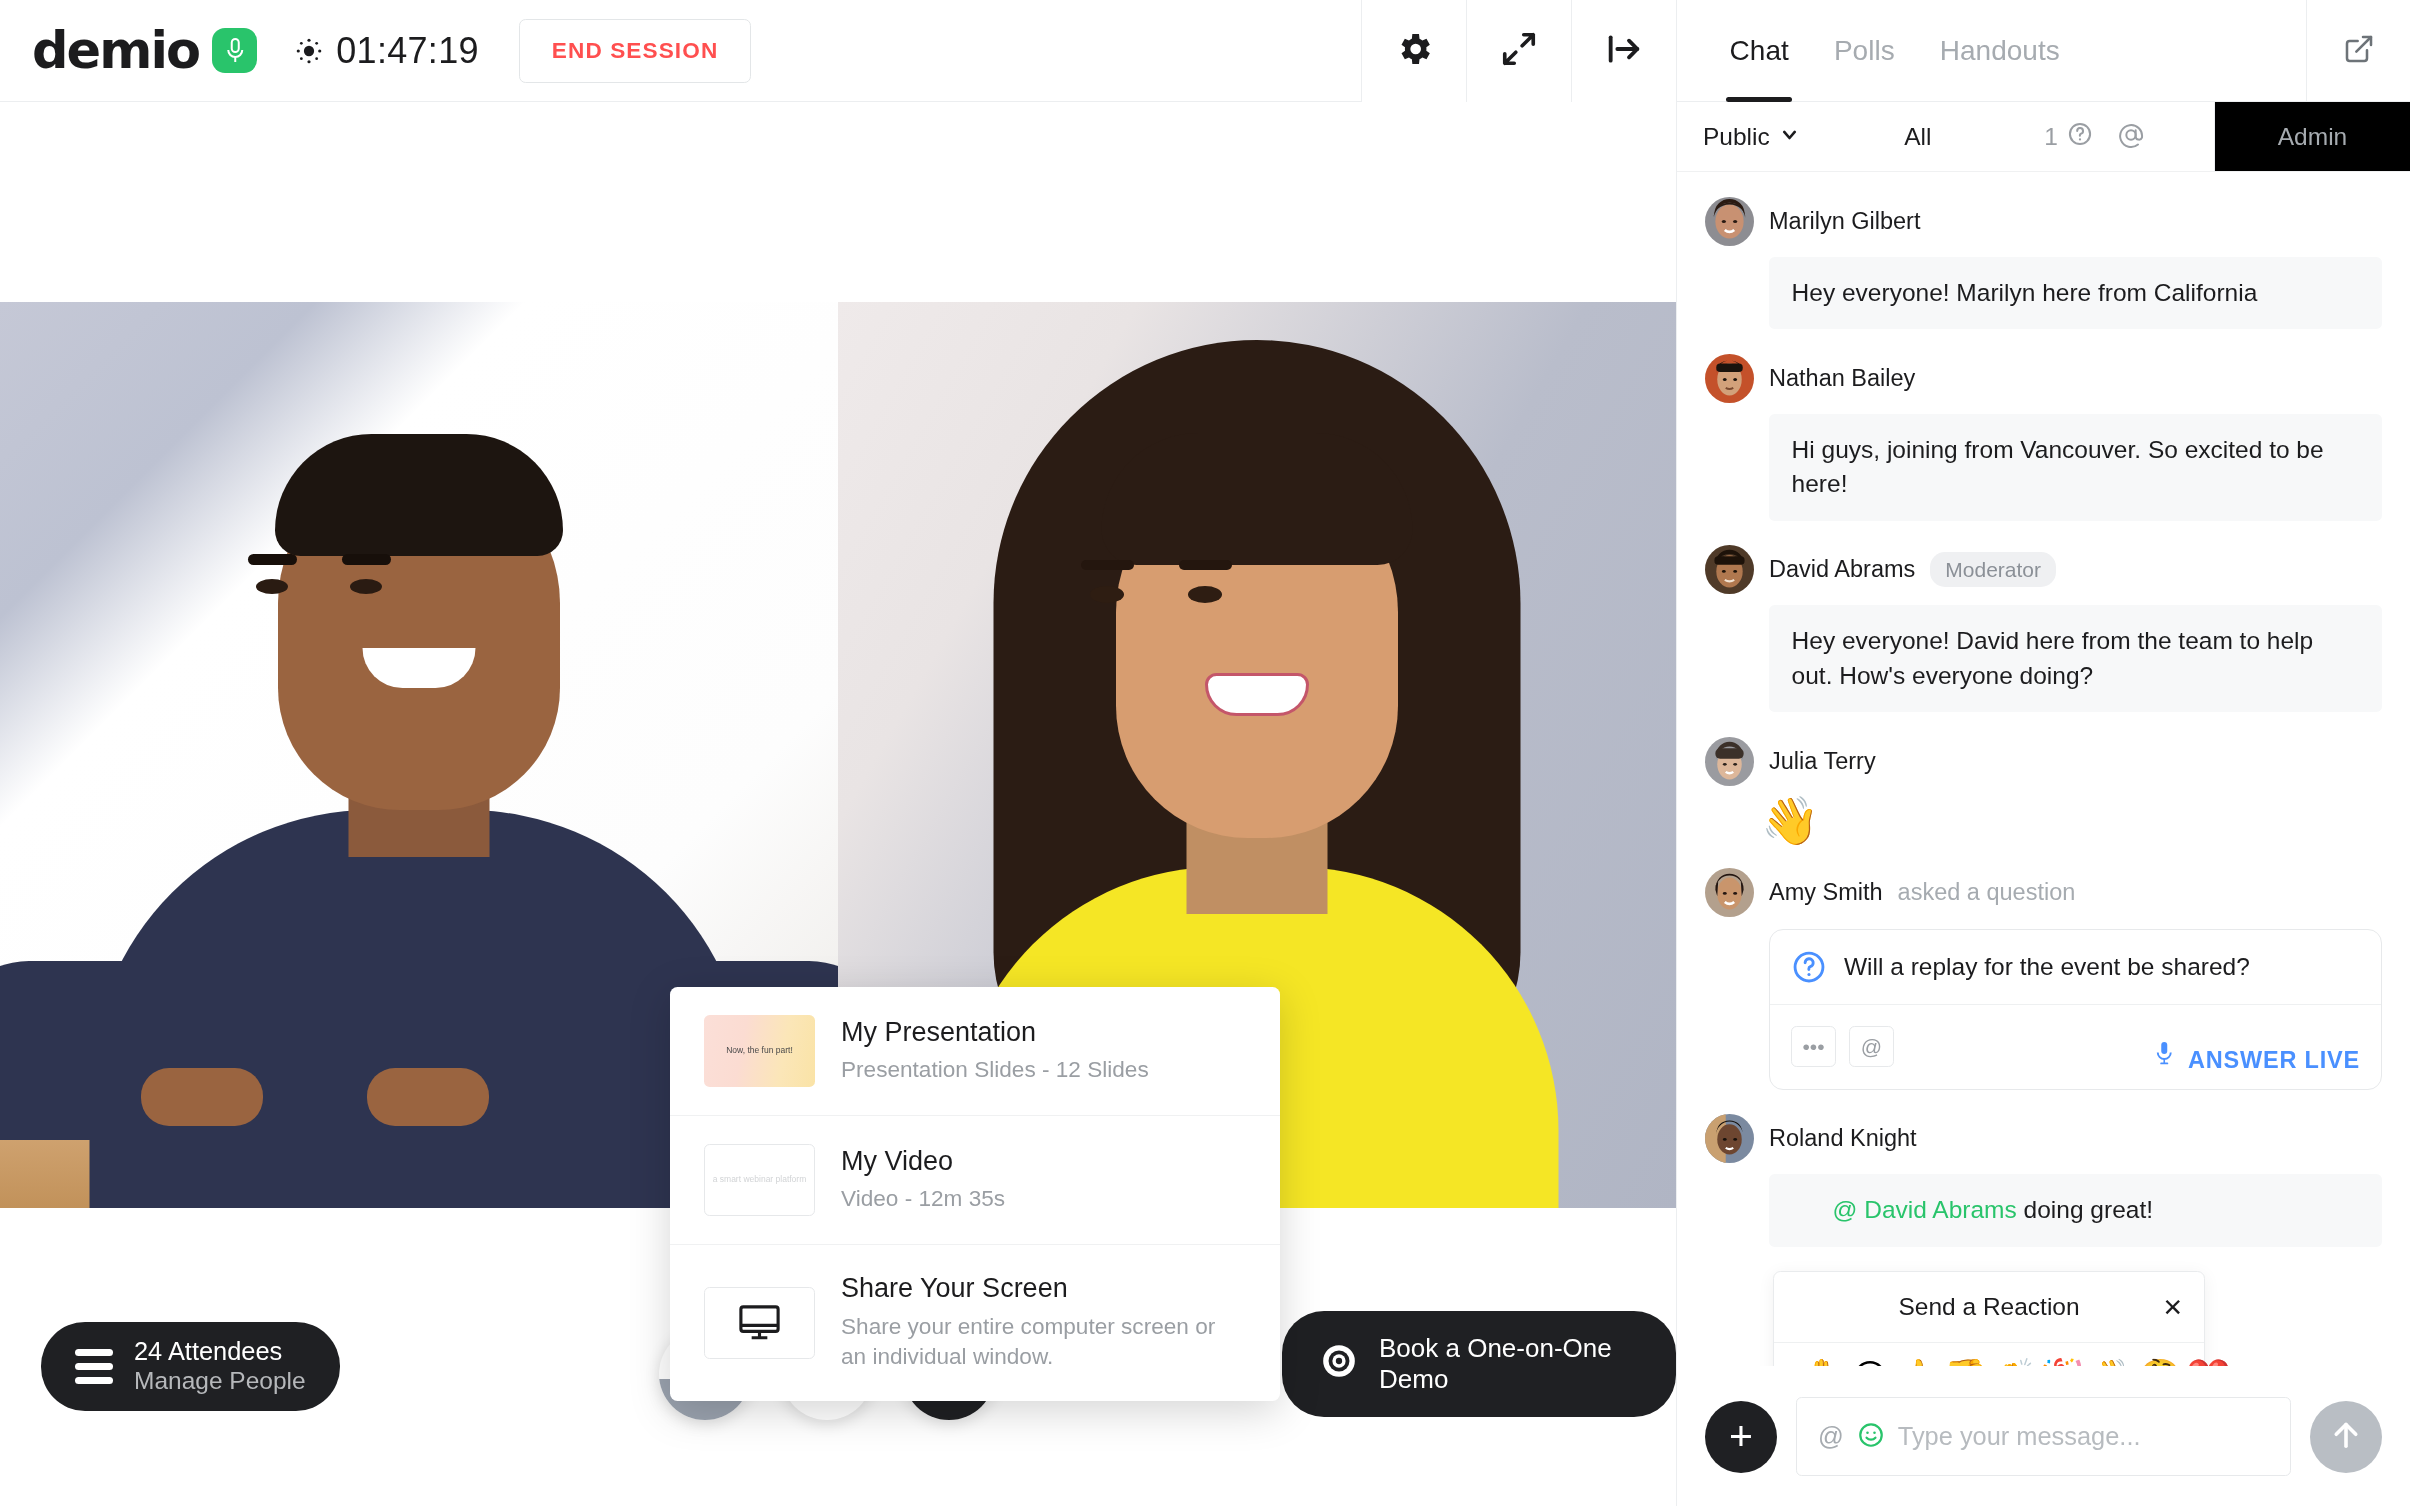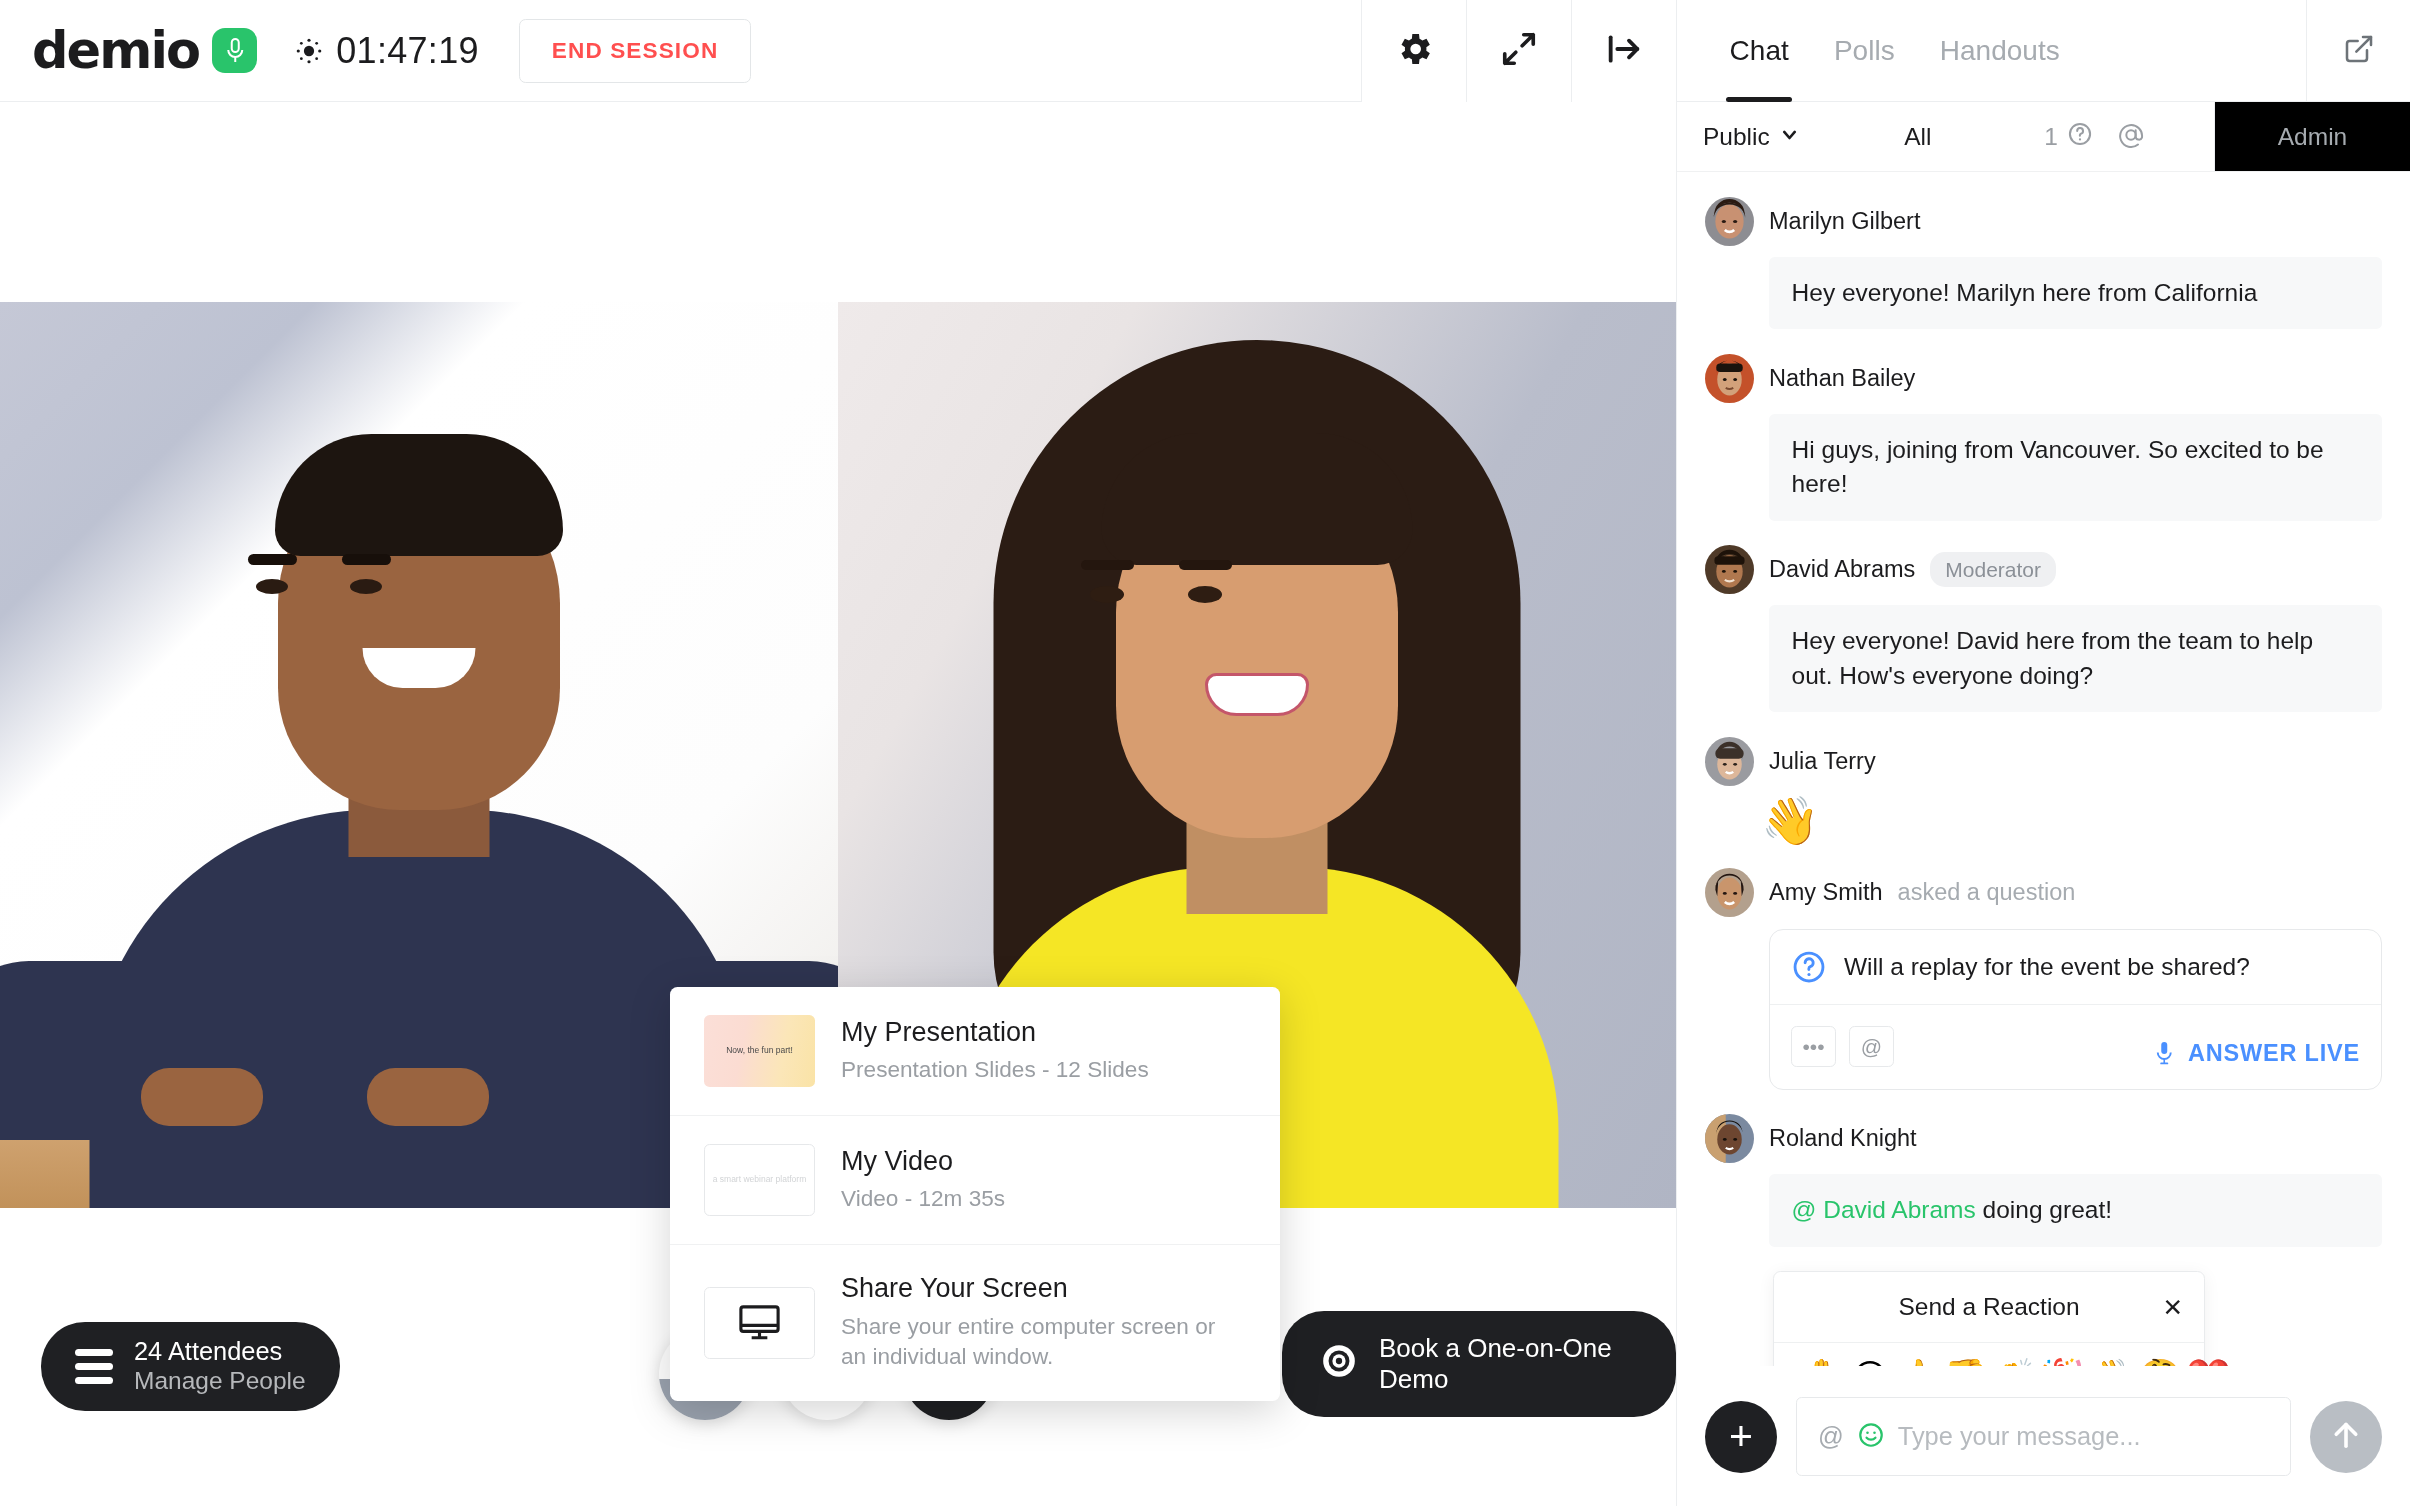--- a/index.html
+++ b/index.html
@@ -159,30 +159,30 @@
   .avatar { width: 49px; height: 49px; border-radius:50%; flex:0 0 49px; overflow:hidden; position:relative; }
   .av-face { position:absolute; inset:0; }
   .msg-name { font-size: 23.5px; color:#1c1c1e; }
   .msg-sub { font-size: 23.5px; color:#a6abb0; }
   .badge-mod { font-size: 21px; color:#8b9097; background:#eff0f2; border-radius: 15px; padding: 5.6px 15px; }
   .bubble {
     margin-left: 64px; background:#f7f8f9; border-radius: 5.6px; padding: 19px 22.6px;
     font-size: 24.5px; color:#1c1c1e; line-height: 1.4;
   }
   .emoji-big { margin-left: 56px; font-size: 47px; line-height:1; }
-  .mention { color:#29c46b; }
+  .mention { color:#29c46b;margin-left:41px; }
 
   .qcard { margin-left: 64px; border:0.9px solid #e7e9eb; border-radius: 14px; overflow:hidden; }
   .qcard-top { display:flex; align-items:center; gap: 17px; padding: 19px 21px; }
   .q-icon { width: 36px; height:36px; flex:0 0 36px; }
   .qcard-txt { font-size: 24.5px; color:#1c1c1e; }
   .qcard-bot { display:flex; align-items:center; padding: 15px 21px; border-top:0.9px solid #eef0f1; }
   .mini-btn { width: 45px; height:41px; border:0.9px solid #e7e9eb; border-radius:5.6px; display:flex; align-items:center; justify-content:center;
               color:#9a9ea3; font-size:21px; margin-right: 13px; cursor:pointer; }
-  .answer-live { margin-left:auto; display:flex; align-items:flex-start; gap: 11.3px; color:#4a90ff; font-size:23.5px; font-weight:700; letter-spacing:0.8px; cursor:pointer;margin-top:20px; }
+  .answer-live { margin-left:auto; display:flex; align-items:flex-end; gap: 11.3px; color:#4a90ff; font-size:23.5px; font-weight:700; letter-spacing:0.8px; cursor:pointer;margin-top:20px; }
 
   .reaction-card {
     margin-left: 68px; margin-top: 17px; border:0.9px solid #e9ebed; border-radius: 7.5px;
     box-shadow: 0 3.8px 17px rgba(0,0,0,.06); background:#fff; width: 432px;
   }
   .reaction-head { display:flex; align-items:center; justify-content:center; position:relative; padding: 21px 0; border-bottom:0.9px solid #eef0f1; }
   .reaction-head span { font-size: 24.5px; color:#1c1c1e; }
   .reaction-x { position:absolute; right: 21px; top: 50%; transform:translateY(-50%); color:#9a9ea3; font-size:26px; cursor:pointer; }
   .reaction-row { display:flex; align-items:center; justify-content:space-between; padding: 17px 24.5px; }
   .reaction-row button { background:none; border:none; font-size: 36px; cursor:pointer; line-height:1; padding:0 1.9px;

